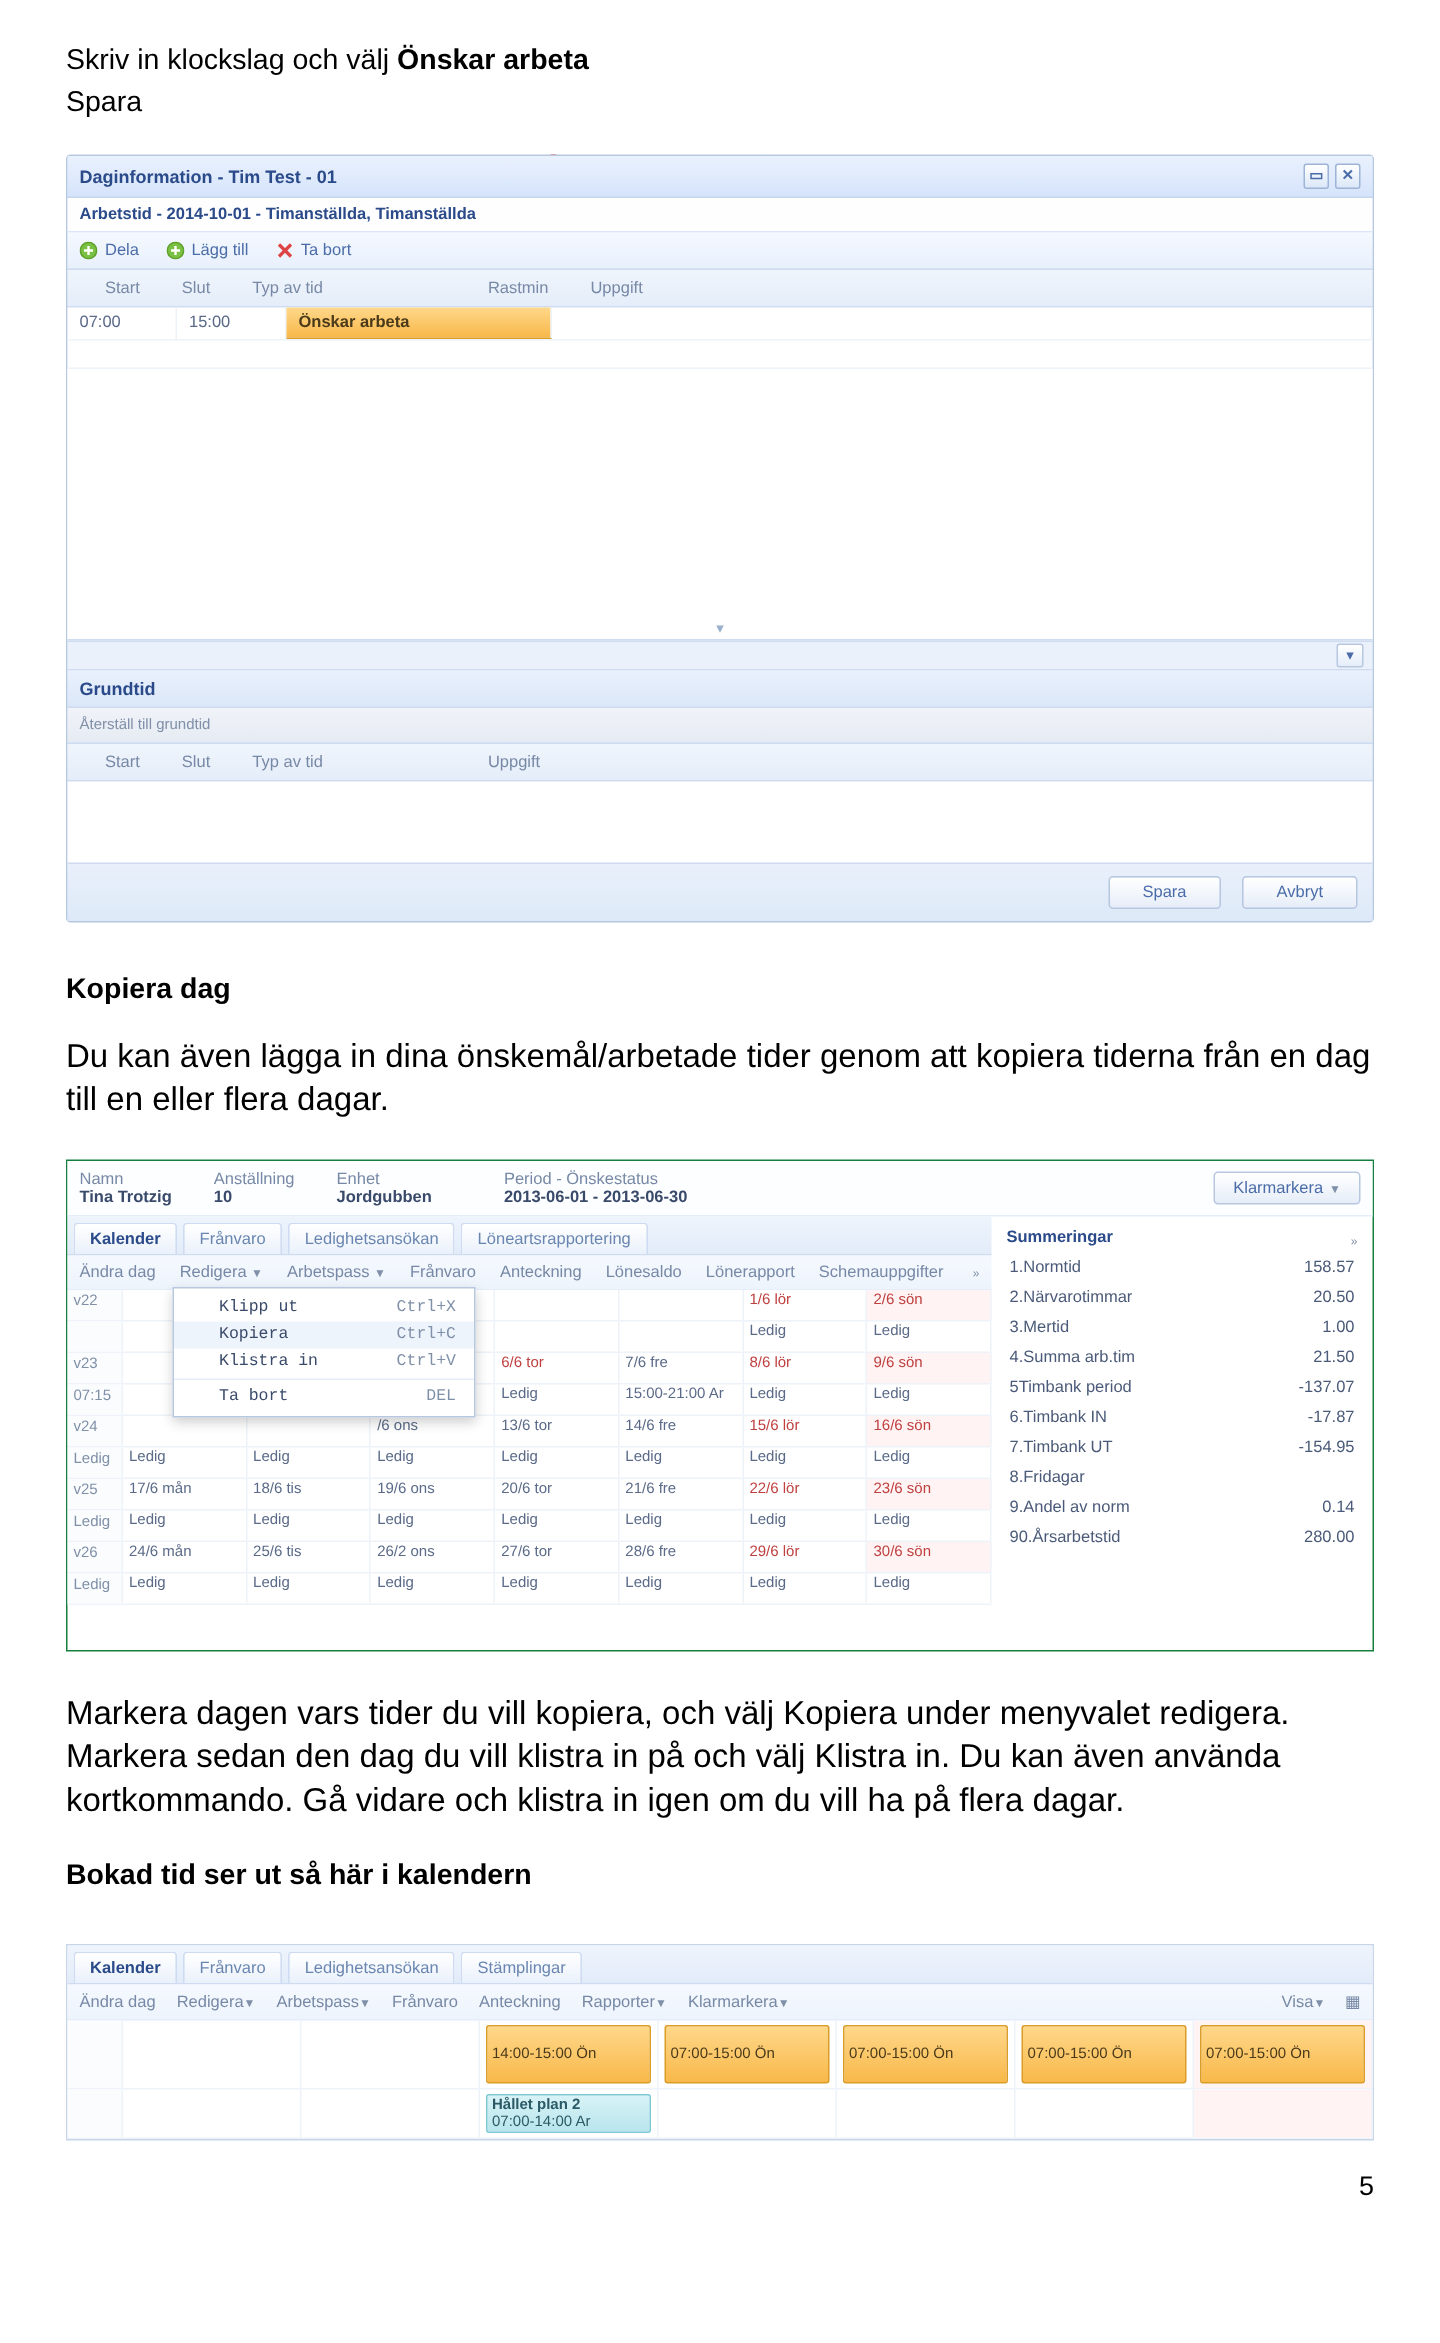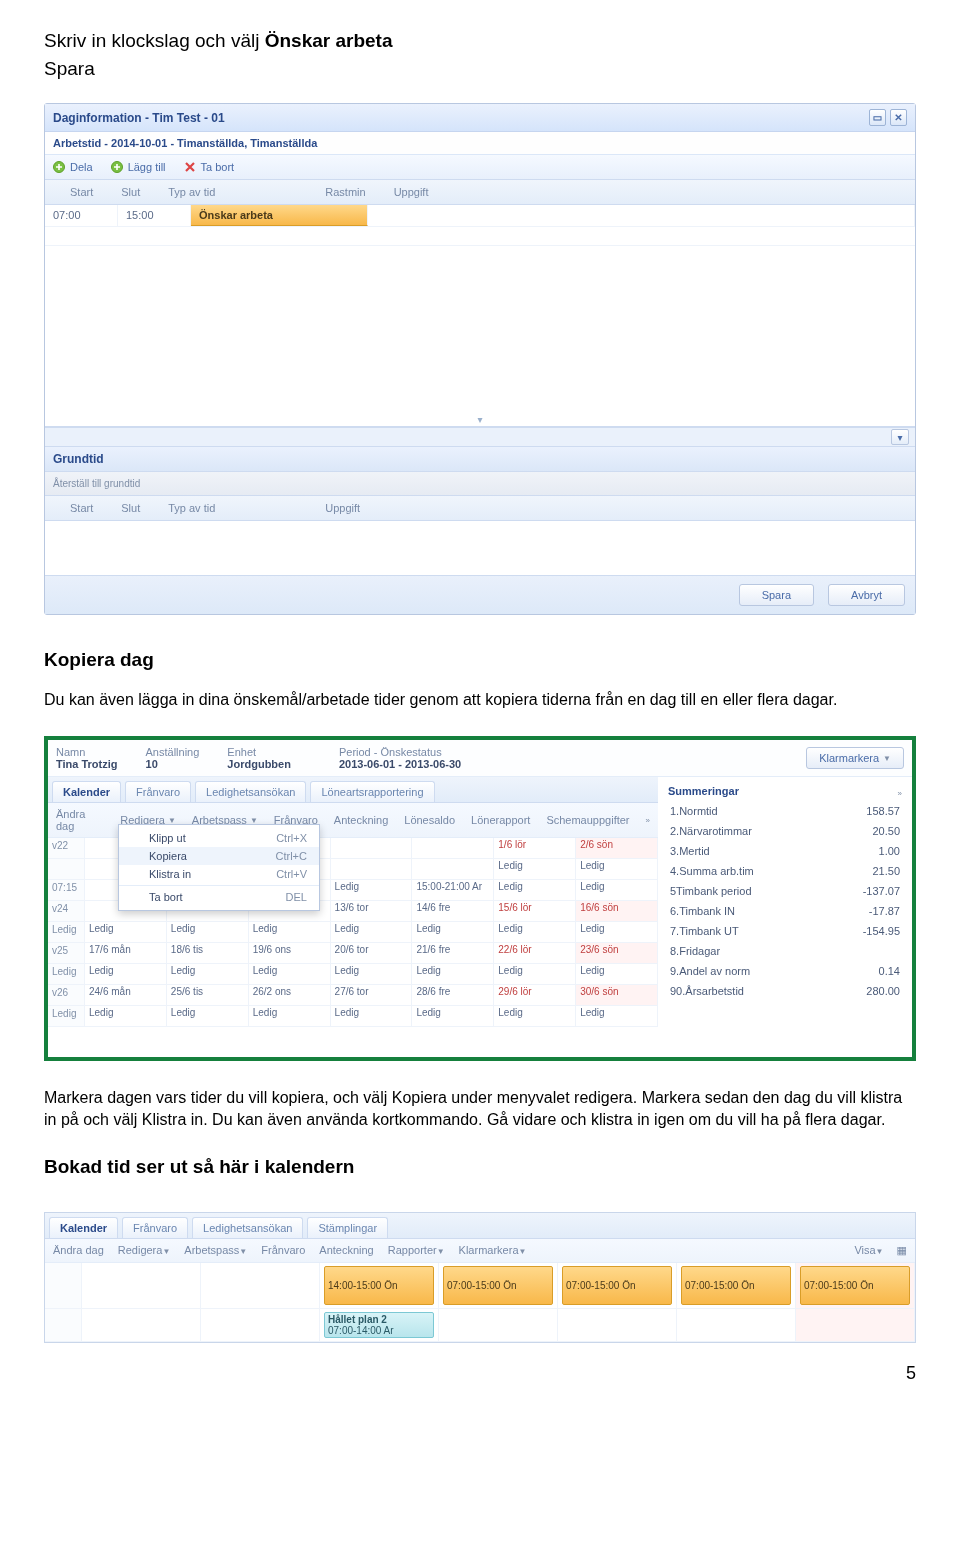--- a/index.html
+++ b/index.html
@@ -175,25 +175,25 @@
   
   .red-arrow-host { position: relative; }
   .red-arrow {
     position: absolute;
     top: 0; left: 0; width: 100%; height: 460px;
     pointer-events: none;
   }
 
   
   .h-sec { font-weight: 700; font-size: 19px; margin: 34px 0 18px 0; }
-  .p-body { font-size: 16px; line-height: 1.32; margin: 0 0 26px 0; }
+  .p-body { font-size: 22px; line-height: 1.32; margin: 0 0 26px 0; }
 
   
   .sshot2 {
-    border: 4px solid #15803d;
+    border: 1px solid #15803d;
     font-family: Tahoma, Verdana, sans-serif;
     font-size: 11px;
     color: #4a5a78;
     background: #fff;
     position: relative;
   }
   .ss2-toprow {
     display: flex;
     padding: 6px 8px;
     background: #fdfeff;
@@ -253,20 +253,21 @@
     box-shadow: 0 3px 8px rgba(0,0,0,0.2);
     padding: 4px 0;
     font-size: 11px;
     color: #3a4a6a;
     z-index: 5;
   }
   .ctx-item {
     display: flex;
     justify-content: space-between;
     padding: 3px 12px 3px 30px;
+    font-family: Liberation Mono, monospace;
   }
   .ctx-item.kopiera { background: #eef4fc; }
 
   .sum-row {
     display: flex;
     justify-content: space-between;
     padding: 4px 2px;
     font-size: 11px;
   }
   .sum-title { font-weight: 700; color: #2a4a8a; margin-bottom: 4px; }
@@ -502,20 +503,30 @@
             <div class="cal-cell"></div>
               <div class="cal-cell"></div>
               <div class="cal-cell"></div>
               <div class="cal-cell"></div>
               <div class="cal-cell"></div>
             <div class="cal-cell">Ledig</div>
             <div class="cal-cell">Ledig</div>
           </div>
 
           <div class="cal-row">
+            <div class="cal-wk">v23</div>
+            <div class="cal-cell"></div>
+              <div class="cal-cell"></div>
+            <div class="cal-cell">6 ons</div>
+            <div class="cal-cell cal-sat">6/6 tor</div>
+            <div class="cal-cell">7/6 fre</div>
+            <div class="cal-cell cal-sat">8/6 lör</div>
+            <div class="cal-cell cal-sun">9/6 sön</div>
+          </div>
+          <div class="cal-row">
             <div class="cal-wk">07:15</div>
             <div class="cal-cell"></div>
               <div class="cal-cell"></div>
             <div class="cal-cell">5:15 Ar</div>
             <div class="cal-cell">Ledig</div>
             <div class="cal-cell">15:00-21:00 Ar</div>
             <div class="cal-cell">Ledig</div>
             <div class="cal-cell">Ledig</div>
           </div>
 

